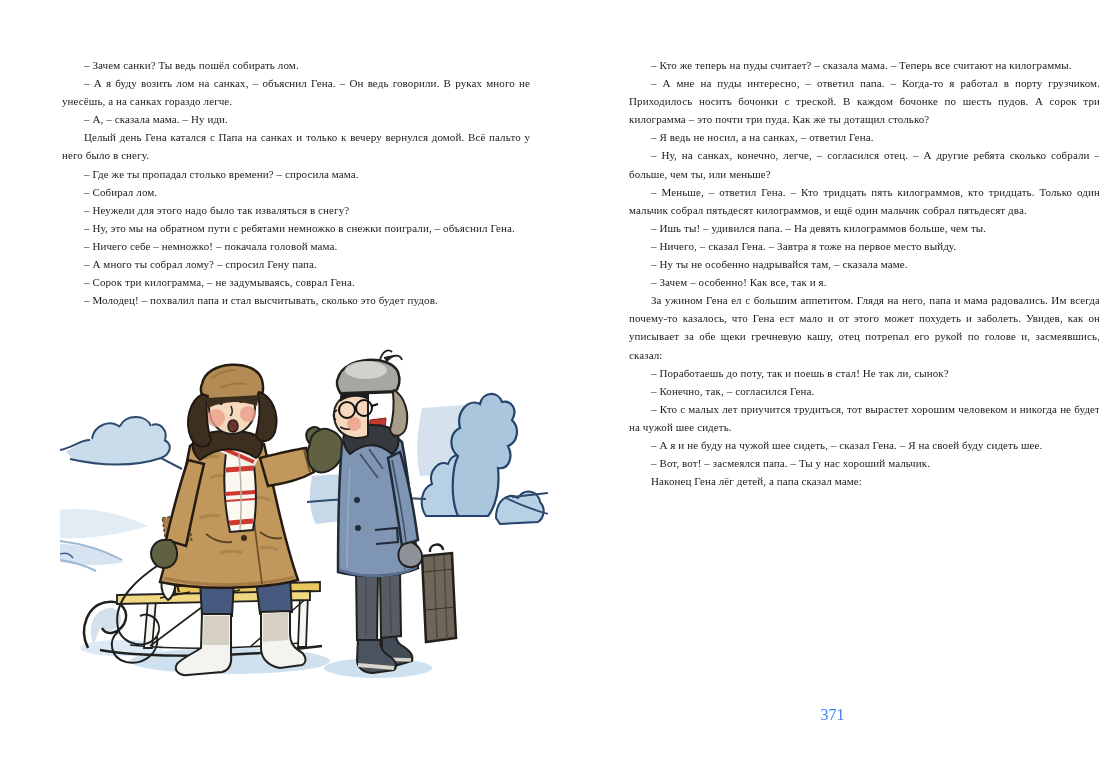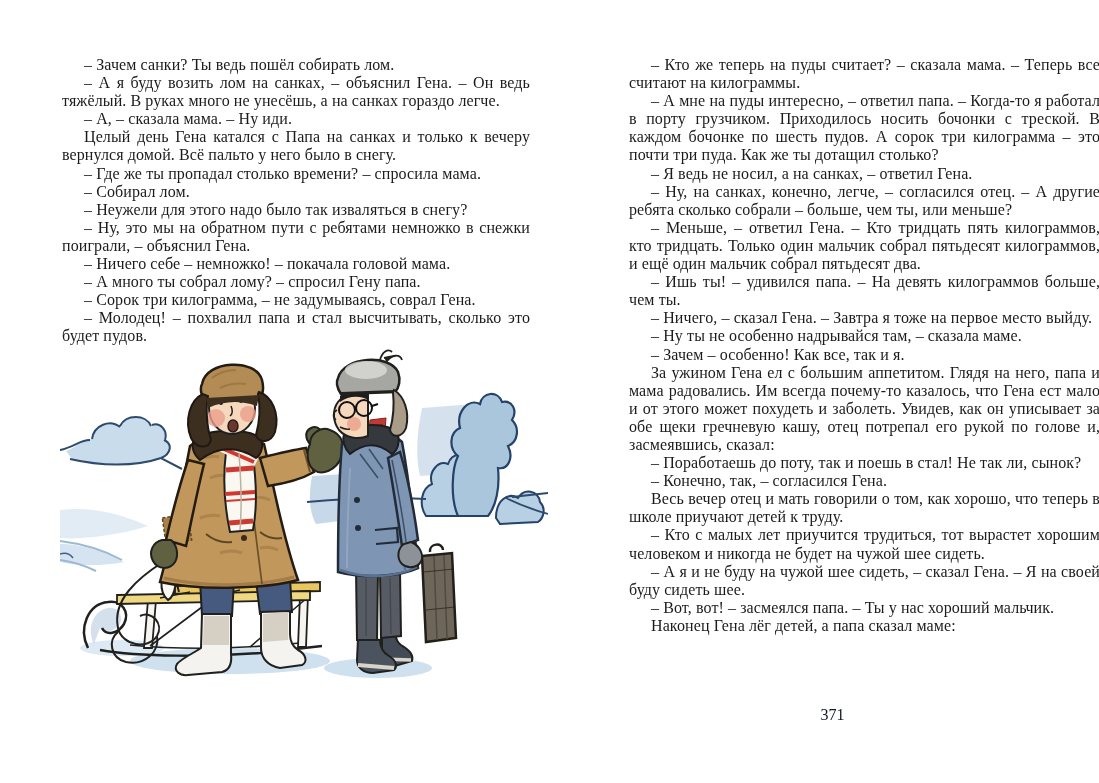--- a/index.html
+++ b/index.html
@@ -2,41 +2,41 @@
 <html lang="ru"><head>
 <meta charset="utf-8">
 <style>
   html,body{margin:0;padding:0;}
   body{
     width:1099px;height:783px;position:relative;background:#ffffff;overflow:hidden;
     font-family:"Liberation Serif","DejaVu Serif",serif;color:#1b1b1b;
   }
   .book{position:absolute;inset:0;}
   .text-col{
-    position:absolute;top:56px;font-size:16px;line-height:18.1px;
+    position:absolute;top:56px;font-size:11px;line-height:18.1px;
     text-align:justify;letter-spacing:0.1px;
   }
   .text-col p{margin:0;text-indent:22px;}
   #left-text{left:62px;width:468px;}
   #right-text{left:629px;width:471px;}
   .page-number{
     position:absolute;left:597px;width:471px;top:706px;text-align:center;
-    font-size:16px;color:#0f172a;
+    font-size:16px;color:#3b82f6;
   }
   .illustration{position:absolute;left:60px;top:348px;width:488px;height:394px;}
 </style>
 </head>
 <body>
 
 <div class="book">
 
   <div class="page">
     <div class="text-col" id="left-text">
       <p>– Зачем санки? Ты ведь пошёл собирать лом.</p>
-      <p>– А я буду возить лом на санках, – объяснил Гена. – Он ведь тяжёлый. В руках много не унесёшь, а на санках гораздо легче.</p>
+      <p>– А я буду возить лом на санках, – объяснил Гена. – Он ведь говорили. В руках много не унесёшь, а на санках гораздо легче.</p>
       <p>– А, – сказала мама. – Ну иди.</p>
       <p>Целый день Гена катался с Папа на санках и только к вечеру вернулся домой. Всё пальто у него было в снегу.</p>
       <p>– Где же ты пропадал столько времени? – спросила мама.</p>
       <p>– Собирал лом.</p>
       <p>– Неужели для этого надо было так изваляться в снегу?</p>
       <p>– Ну, это мы на обратном пути с ребятами немножко в снежки поиграли, – объяснил Гена.</p>
       <p>– Ничего себе – немножко! – покачала головой мама.</p>
       <p>– А много ты собрал лому? – спросил Гену папа.</p>
       <p>– Сорок три килограмма, – не задумываясь, соврал Гена.</p>
       <p>– Молодец! – похвалил папа и стал высчитывать, сколько это будет пудов.</p>
@@ -200,21 +200,20 @@
       <p>– Я ведь не носил, а на санках, – ответил Гена.</p>
       <p>– Ну, на санках, конечно, легче, – согласился отец. – А другие ребята сколько собрали – больше, чем ты, или меньше?</p>
       <p>– Меньше, – ответил Гена. – Кто тридцать пять килограммов, кто тридцать. Только один мальчик собрал пятьдесят килограммов, и ещё один мальчик собрал пятьдесят два.</p>
       <p>– Ишь ты! – удивился папа. – На девять килограммов больше, чем ты.</p>
       <p>– Ничего, – сказал Гена. – Завтра я тоже на первое место выйду.</p>
       <p>– Ну ты не особенно надрывайся там, – сказала маме.</p>
       <p>– Зачем – особенно! Как все, так и я.</p>
       <p>За ужином Гена ел с большим аппетитом. Глядя на него, папа и мама радовались. Им всегда почему-то казалось, что Гена ест мало и от этого может похудеть и заболеть. Увидев, как он уписывает за обе щеки гречневую кашу, отец потрепал его рукой по голове и, засмеявшись, сказал:</p>
       <p>– Поработаешь до поту, так и поешь в стал! Не так ли, сынок?</p>
       <p>– Конечно, так, – согласился Гена.</p>
-      <p>Весь вечер отец и мать говорили о том, как хорошо, что теперь в школе приучают детей к труду.</p>
       <p>– Кто с малых лет приучится трудиться, тот вырастет хорошим человеком и никогда не будет на чужой шее сидеть.</p>
       <p>– А я и не буду на чужой шее сидеть, – сказал Гена. – Я на своей буду сидеть шее.</p>
       <p>– Вот, вот! – засмеялся папа. – Ты у нас хороший мальчик.</p>
       <p>Наконец Гена лёг детей, а папа сказал маме:</p>
     </div>
     <div class="page-number">371</div>
   </div>
 
 </div>
 

